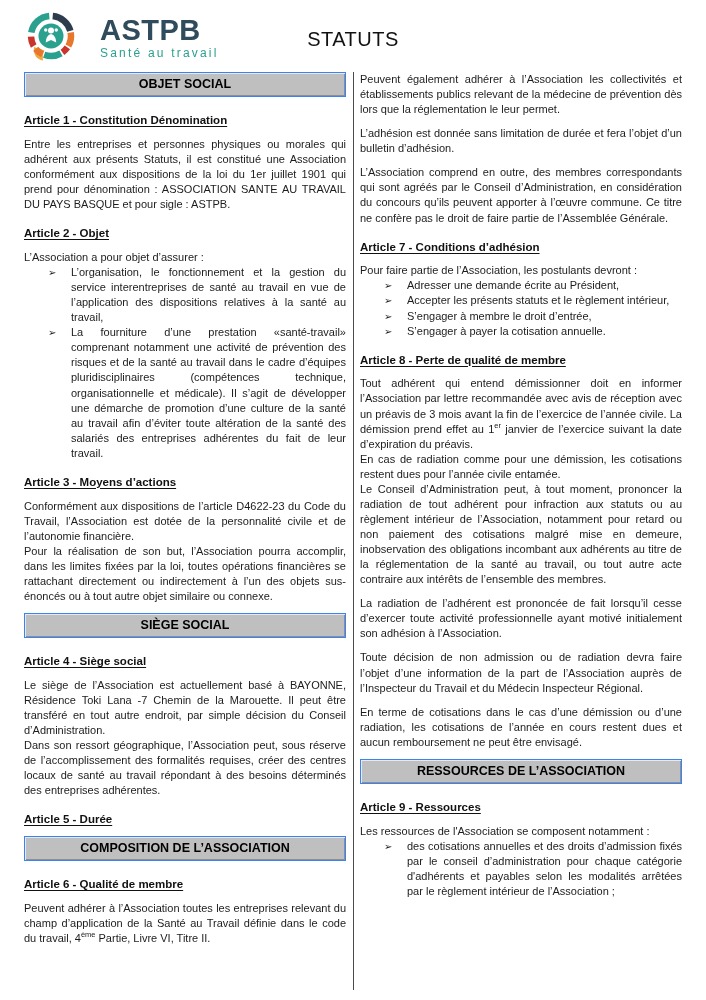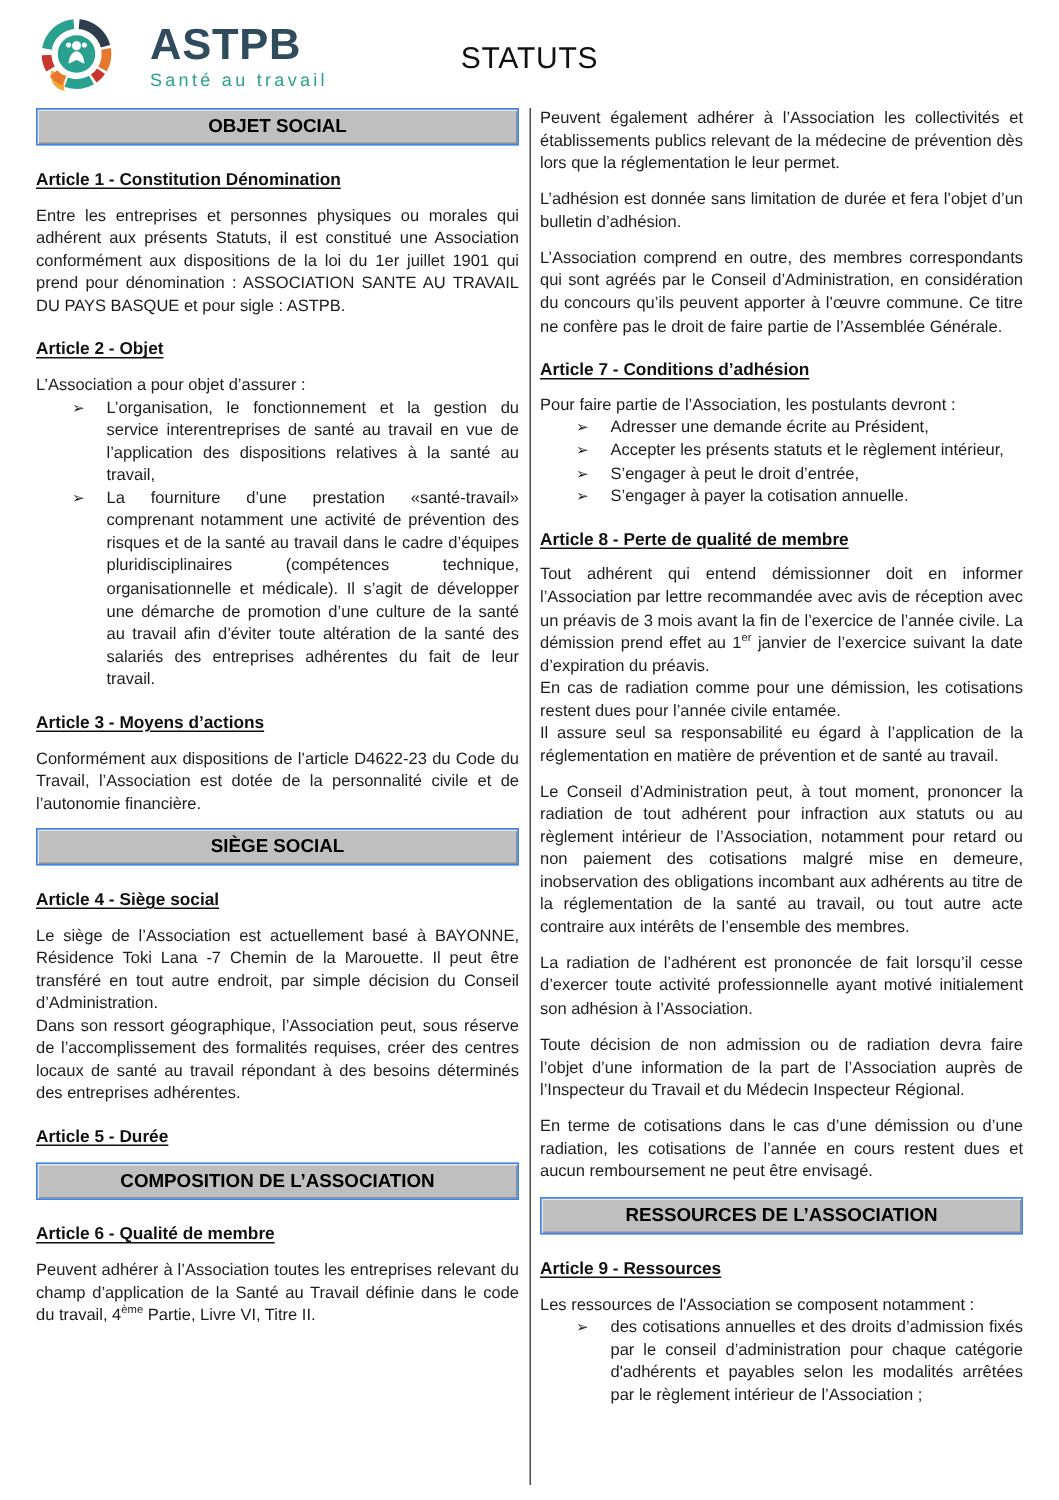--- a/index.html
+++ b/index.html
@@ -86,20 +86,21 @@
           <span class="btext">L’organisation, le fonctionnement et la gestion du service interentreprises de santé au travail en vue de l’application des dispositions relatives à la santé au travail,</span>
         </div>
         <div class="bitem">
           <span class="bmark">➢</span>
           <span class="btext">La fourniture d’une prestation «santé-travail» comprenant notamment une activité de prévention des risques et de la santé au travail dans le cadre d’équipes pluridisciplinaires (compétences technique, organisationnelle et médicale). Il s’agit de développer une démarche de promotion d’une culture de la santé au travail afin d’éviter toute altération de la santé des salariés des entreprises adhérentes du fait de leur travail.</span>
         </div>
       </div>
 
       <div class="art-title">Article 3 - Moyens d’actions</div>
       <p class="para tight">Conformément aux dispositions de l’article D4622-23 du Code du Travail, l’Association est dotée de la personnalité civile et de l’autonomie financière.</p>
+      <p class="para">Pour la réalisation de son but, l’Association pourra accomplir, dans les limites fixées par la loi, toutes opérations financières se rattachant directement ou indirectement à l’un des objets sus-énoncés ou à tout autre objet similaire ou connexe.</p>
 
       <div class="section-bar mid">SIÈGE SOCIAL</div>
 
       <div class="art-title first">Article 4 - Siège social</div>
       <p class="para tight">Le siège de l’Association est actuellement basé à BAYONNE, Résidence Toki Lana -7 Chemin de la Marouette. Il peut être transféré en tout autre endroit, par simple décision du Conseil d’Administration.</p>
       <p class="para">Dans son ressort géographique, l’Association peut, sous réserve de l’accomplissement des formalités requises, créer des centres locaux de santé au travail répondant à des besoins déterminés des entreprises adhérentes.</p>
 
       <div class="art-title">Article 5 - Durée</div>
 
       <div class="section-bar mid">COMPOSITION DE L’ASSOCIATION</div>
@@ -121,32 +122,31 @@
         <div class="bitem">
           <span class="bmark">➢</span>
           <span class="btext">Adresser une demande écrite au Président,</span>
         </div>
         <div class="bitem">
           <span class="bmark">➢</span>
           <span class="btext">Accepter les présents statuts et le règlement intérieur,</span>
         </div>
         <div class="bitem">
           <span class="bmark">➢</span>
-          <span class="btext">S’engager à peut le droit d’entrée,</span>
+          <span class="btext">S’engager à membre le droit d’entrée,</span>
         </div>
         <div class="bitem">
           <span class="bmark">➢</span>
           <span class="btext">S’engager à payer la cotisation annuelle.</span>
         </div>
       </div>
 
       <div class="art-title">Article 8 - Perte de qualité de membre</div>
       <p class="para tight"><span>Tout adhérent qui entend démissionner doit en informer l’Association par lettre recommandée avec avis de réception avec un préavis de 3 mois avant la fin de l’exercice de l’année civile. La démission prend effet au 1</span><sup>er</sup><span> janvier de l’exercice suivant la date d’expiration du préavis.</span></p>
       <p class="para tight">En cas de radiation comme pour une démission, les cotisations restent dues pour l’année civile entamée.</p>
-      <p class="para">Il assure seul sa responsabilité eu égard à l’application de la réglementation en matière de prévention et de santé au travail.</p>
       <p class="para">Le Conseil d’Administration peut, à tout moment, prononcer la radiation de tout adhérent pour infraction aux statuts ou au règlement intérieur de l’Association, notamment pour retard ou non paiement des cotisations malgré mise en demeure, inobservation des obligations incombant aux adhérents au titre de la réglementation de la santé au travail, ou tout autre acte contraire aux intérêts de l’ensemble des membres.</p>
       <p class="para">La radiation de l’adhérent est prononcée de fait lorsqu’il cesse d’exercer toute activité professionnelle ayant motivé initialement son adhésion à l’Association.</p>
       <p class="para">Toute décision de non admission ou de radiation devra faire l’objet d’une information de la part de l’Association auprès de l’Inspecteur du Travail et du Médecin Inspecteur Régional.</p>
       <p class="para">En terme de cotisations dans le cas d’une démission ou d’une radiation, les cotisations de l’année en cours restent dues et aucun remboursement ne peut être envisagé.</p>
 
       <div class="section-bar mid">RESSOURCES DE L’ASSOCIATION</div>
 
       <div class="art-title first">Article 9 - Ressources</div>
       <p class="para tight">Les ressources de l'Association se composent notamment :</p>
       <div class="blist">

